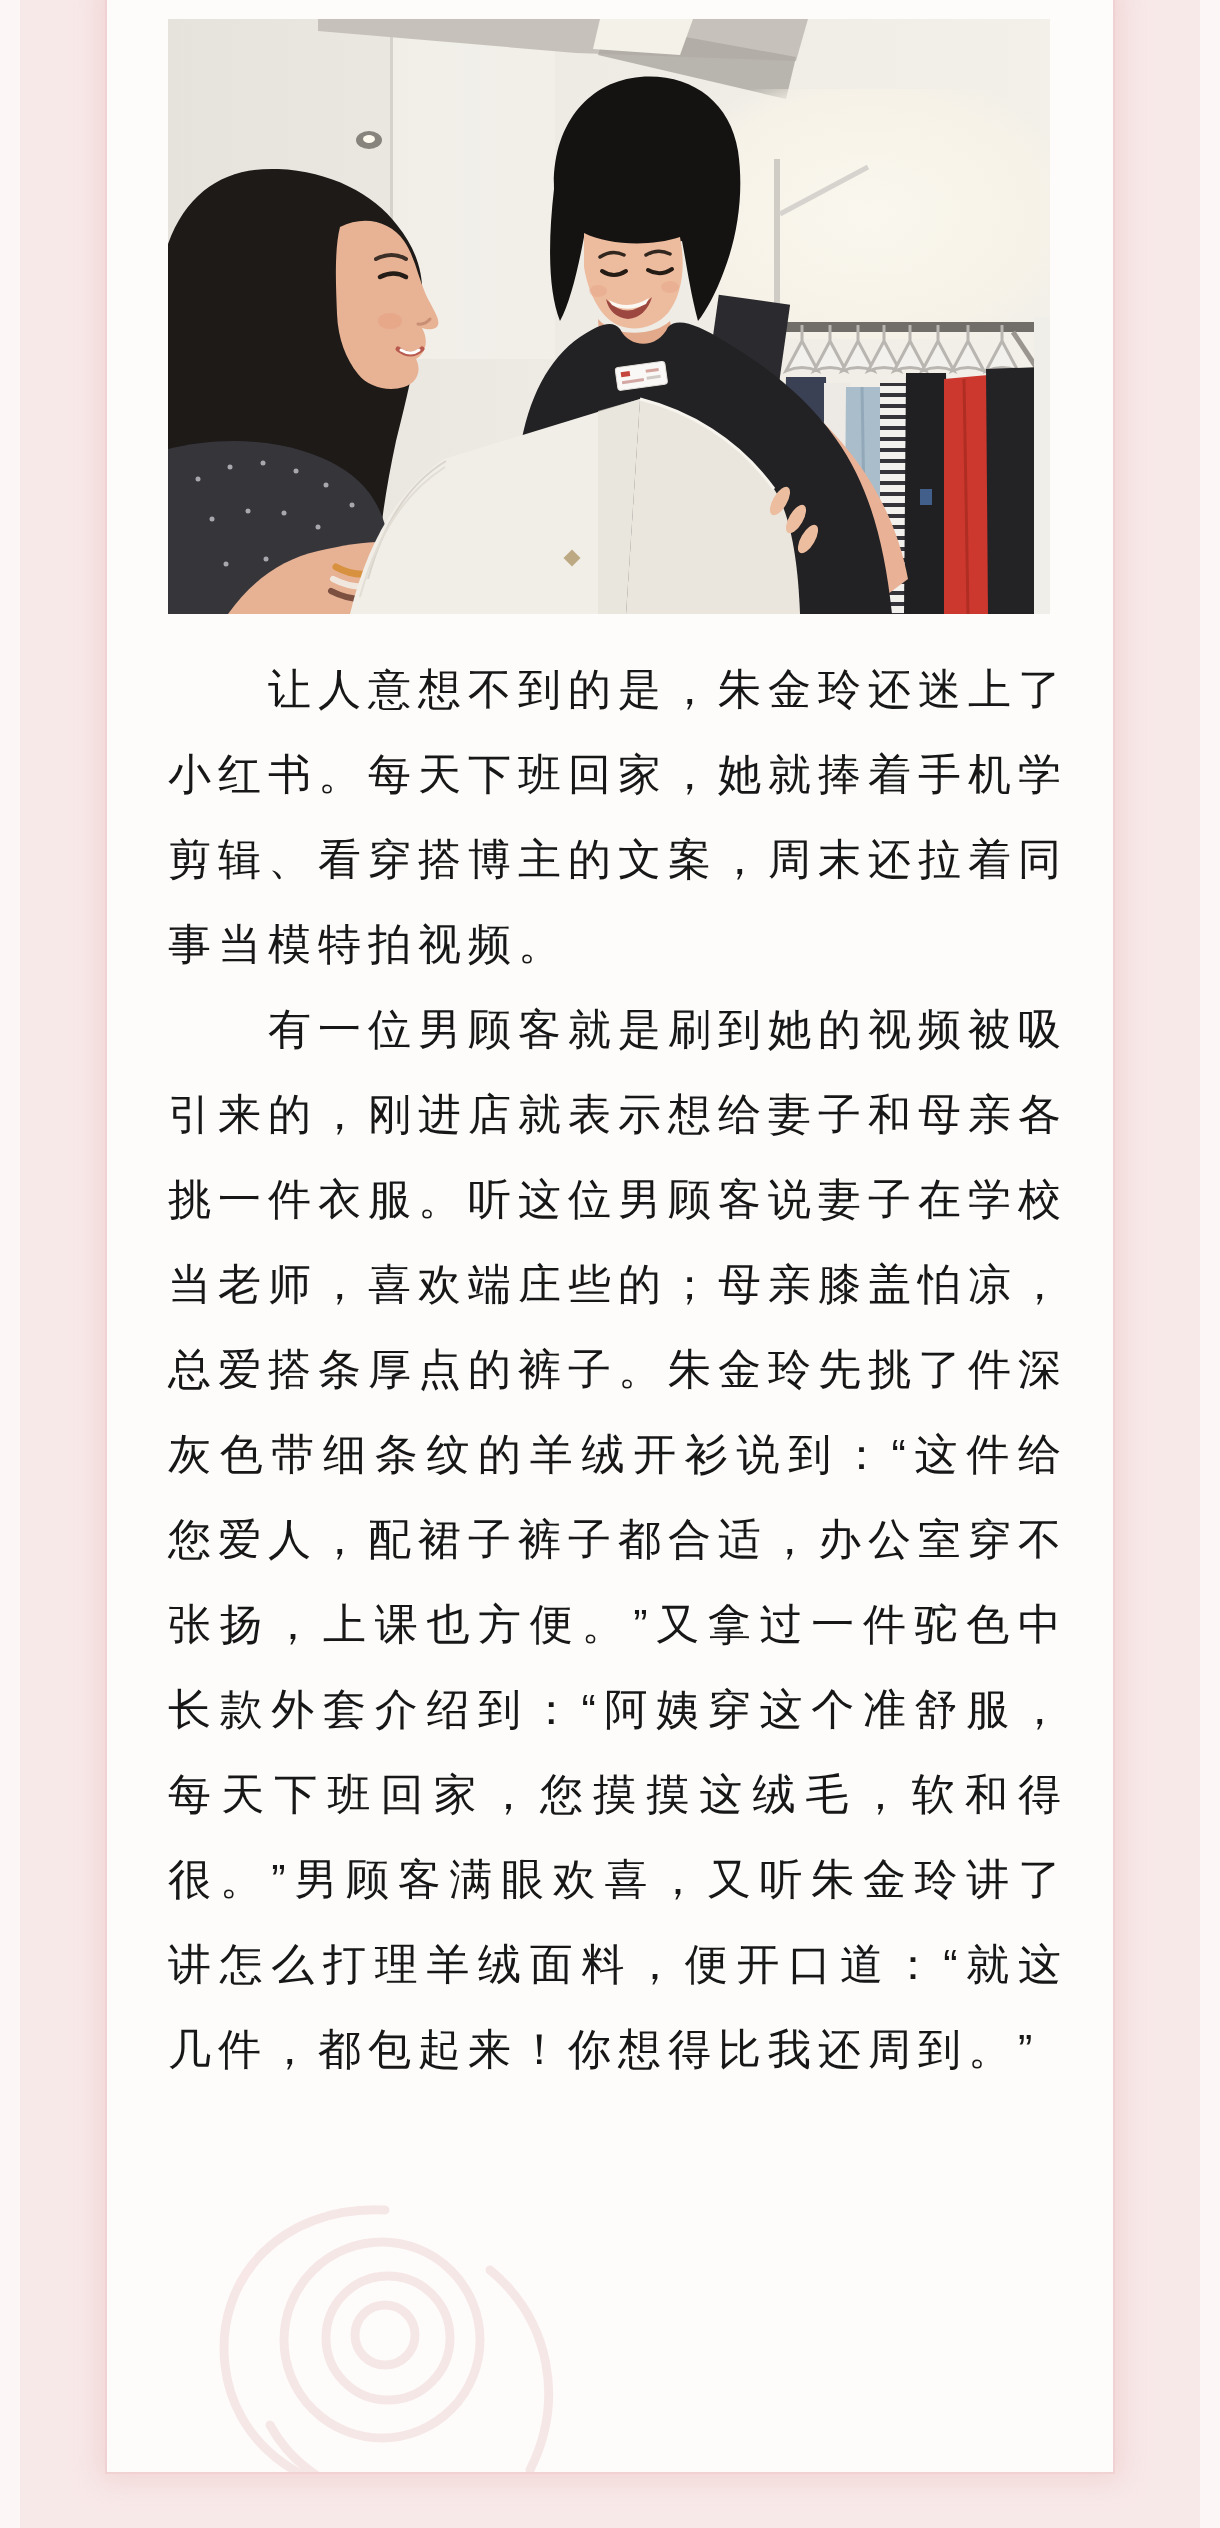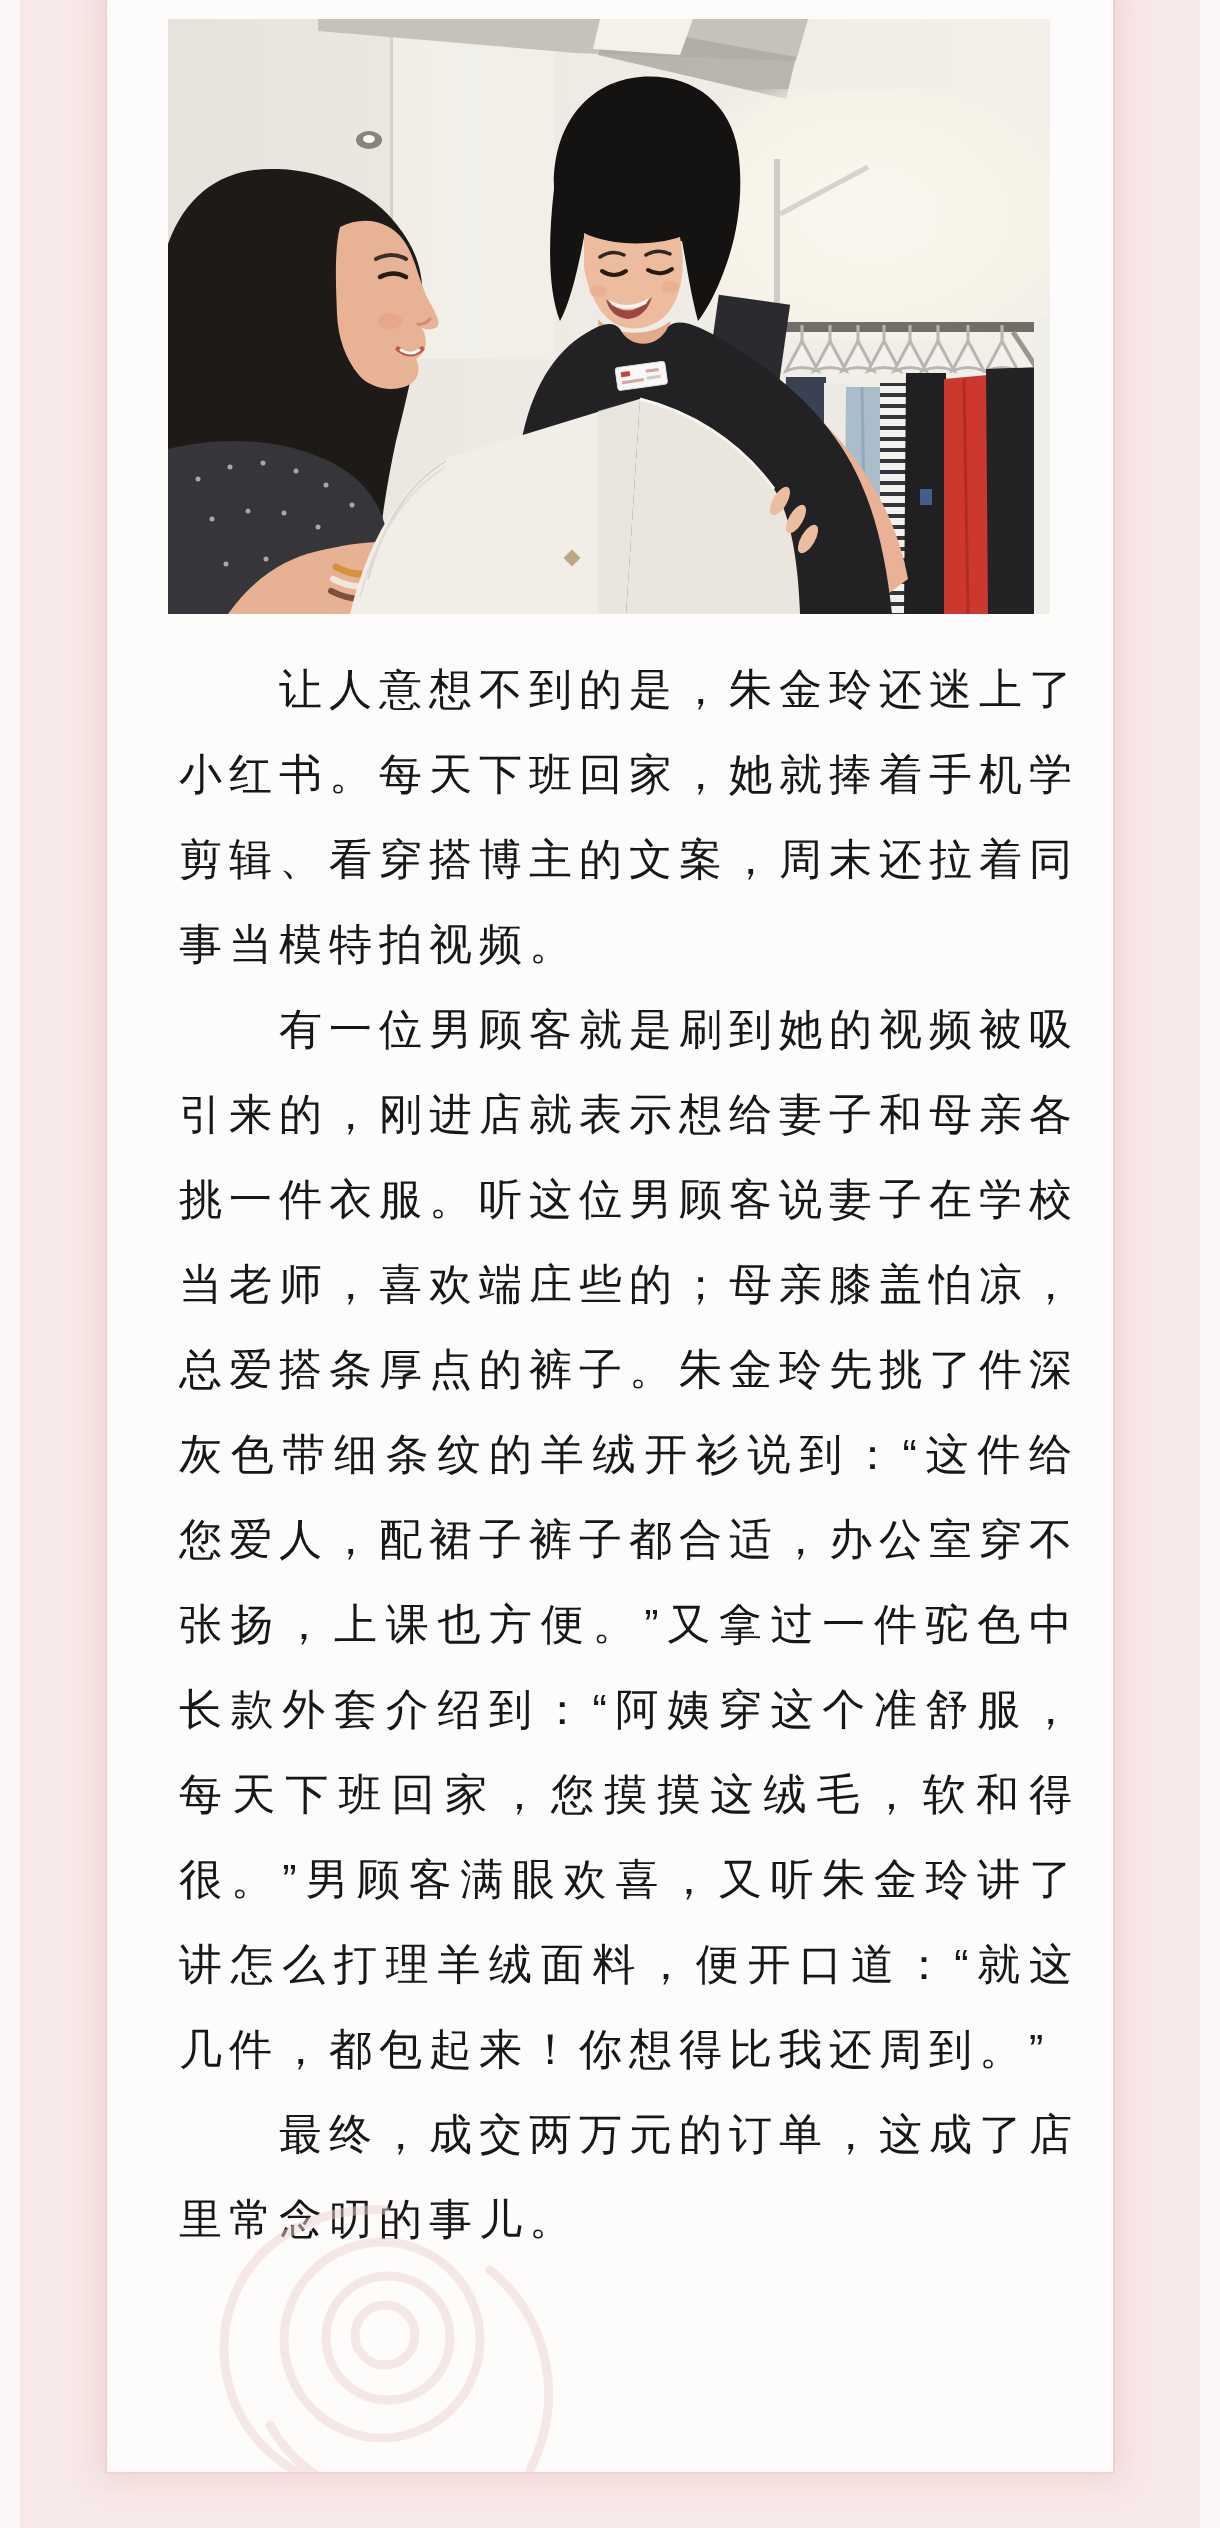--- a/index.html
+++ b/index.html
@@ -25,21 +25,21 @@
   }
   .photo{
     position:absolute;left:61px;top:27px;
     width:882px;height:595px;
     overflow:hidden;background:#e9e5df;
   }
   .photo svg{display:block;}
   .article{
     position:absolute;left:61px;top:655px;width:900px;
     font-size:43px;line-height:85px;letter-spacing:7px;
-    color:#171717;text-align:justify;margin-left:11px;
+    color:#171717;text-align:justify;
   }
   .article p{margin:0;text-indent:100px;}
   .rose{
     position:absolute;left:23px;top:2158px;
     width:480px;height:400px;
   }
 </style>
 </head>
 <body>
 
@@ -201,21 +201,20 @@
           <ellipse cx="612" cy="482" rx="7" ry="16" fill="#ecbd9f" transform="rotate(30 612 482)"></ellipse>
           <ellipse cx="628" cy="500" rx="7" ry="16" fill="#ecbd9f" transform="rotate(30 628 500)"></ellipse>
           <ellipse cx="640" cy="520" rx="7" ry="16" fill="#ecbd9f" transform="rotate(30 640 520)"></ellipse>
         </g>
       </svg>
     </div>
 
     <div class="article">
       <p>让人意想不到的是，朱金玲还迷上了小红书。每天下班回家，她就捧着手机学剪辑、看穿搭博主的文案，周末还拉着同事当模特拍视频。</p>
       <p>有一位男顾客就是刷到她的视频被吸引来的，刚进店就表示想给妻子和母亲各挑一件衣服。听这位男顾客说妻子在学校当老师，喜欢端庄些的；母亲膝盖怕凉，总爱搭条厚点的裤子。朱金玲先挑了件深灰色带细条纹的羊绒开衫说到：“这件给您爱人，配裙子裤子都合适，办公室穿不张扬，上课也方便。”又拿过一件驼色中长款外套介绍到：“阿姨穿这个准舒服，每天下班回家，您摸摸这绒毛，软和得很。”男顾客满眼欢喜，又听朱金玲讲了讲怎么打理羊绒面料，便开口道：“就这几件，都包起来！你想得比我还周到。”</p>
-      <p>最终，成交两万元的订单，这成了店里常念叨的事儿。</p>
     </div>
 
     <svg class="rose" viewBox="0 0 480 400">
       <g stroke="#f1d4d4" fill="none" stroke-width="9" opacity="0.5" stroke-linecap="round">
         <circle cx="255" cy="185" r="30"></circle>
         <circle cx="258" cy="188" r="62"></circle>
         <circle cx="252" cy="190" r="98"></circle>
         <path d="M 255,60 C 150,55 85,130 95,215 C 103,290 170,345 255,342"></path>
         <path d="M 140,275 C 170,330 240,365 320,350"></path>
         <path d="M 360,120 C 420,170 435,250 400,320"></path>

